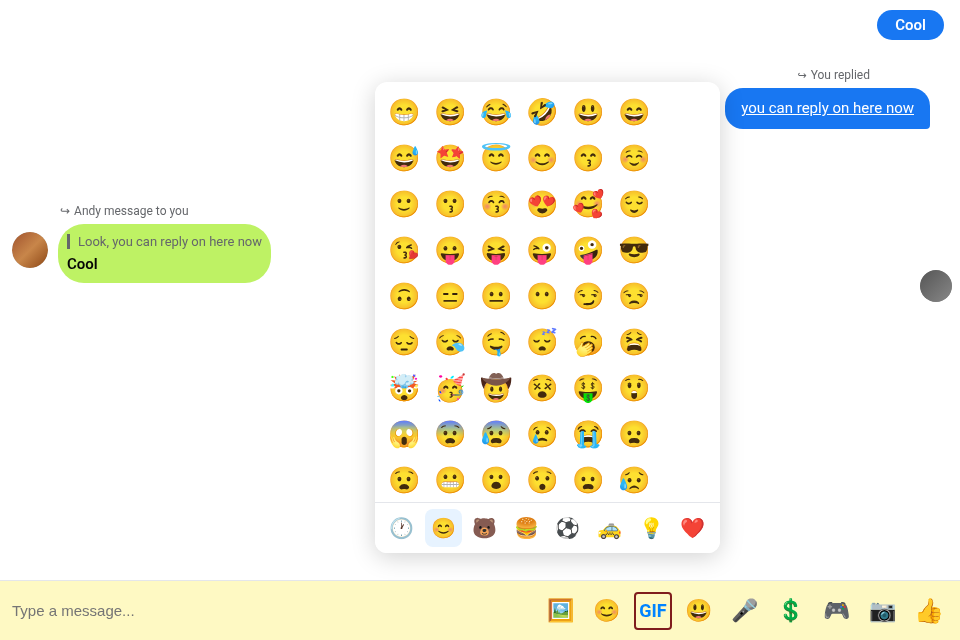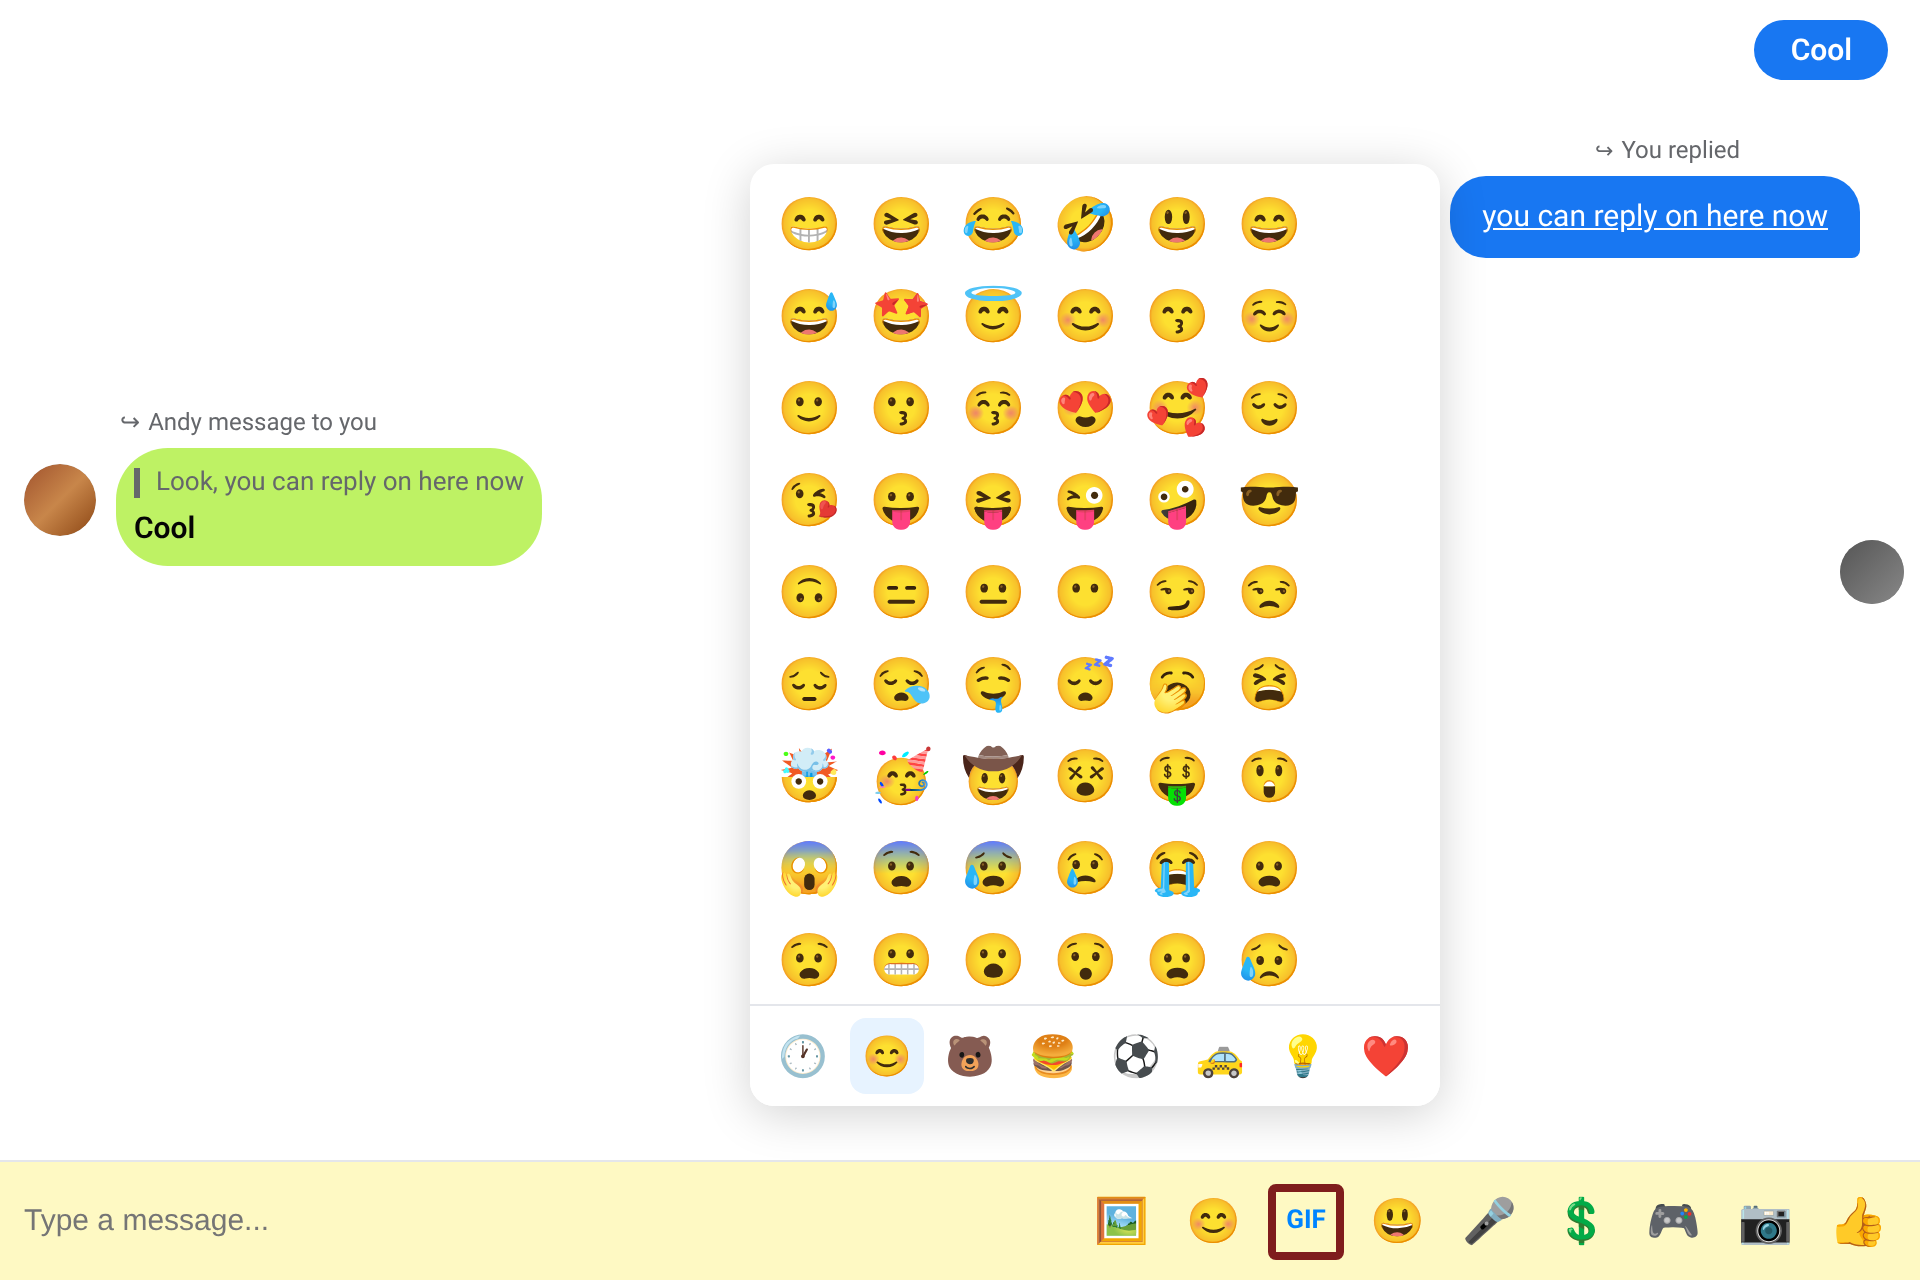--- a/index.html
+++ b/index.html
@@ -399,20 +399,20 @@
   </div>
 
 </div>
 
 <div id="bottom-toolbar">
   <div class="message-input-area">
     <input class="message-input" type="text" placeholder="Type a message..." style="">
   </div>
   <div class="toolbar-icon">🖼️</div>
   <div class="toolbar-icon">😊</div>
-  <div class="toolbar-icon" style="font-size:13px;font-weight:700;border:4px solid #7f1d1d;border-radius:4px;padding:2px 4px;color:#0084ff;">GIF</div>
+  <div class="toolbar-icon" style="font-size:18px;font-weight:700;border:2px solid #7f1d1d;border-radius:4px;padding:2px 4px;color:#0084ff;">GIF</div>
   <div class="toolbar-icon">😃</div>
   <div class="toolbar-icon">🎤</div>
   <div class="toolbar-icon">💲</div>
   <div class="toolbar-icon">🎮</div>
   <div class="toolbar-icon">📷</div>
   <div class="toolbar-icon" style="font-size:24px;">👍</div>
 </div>
 
 </body></html>

